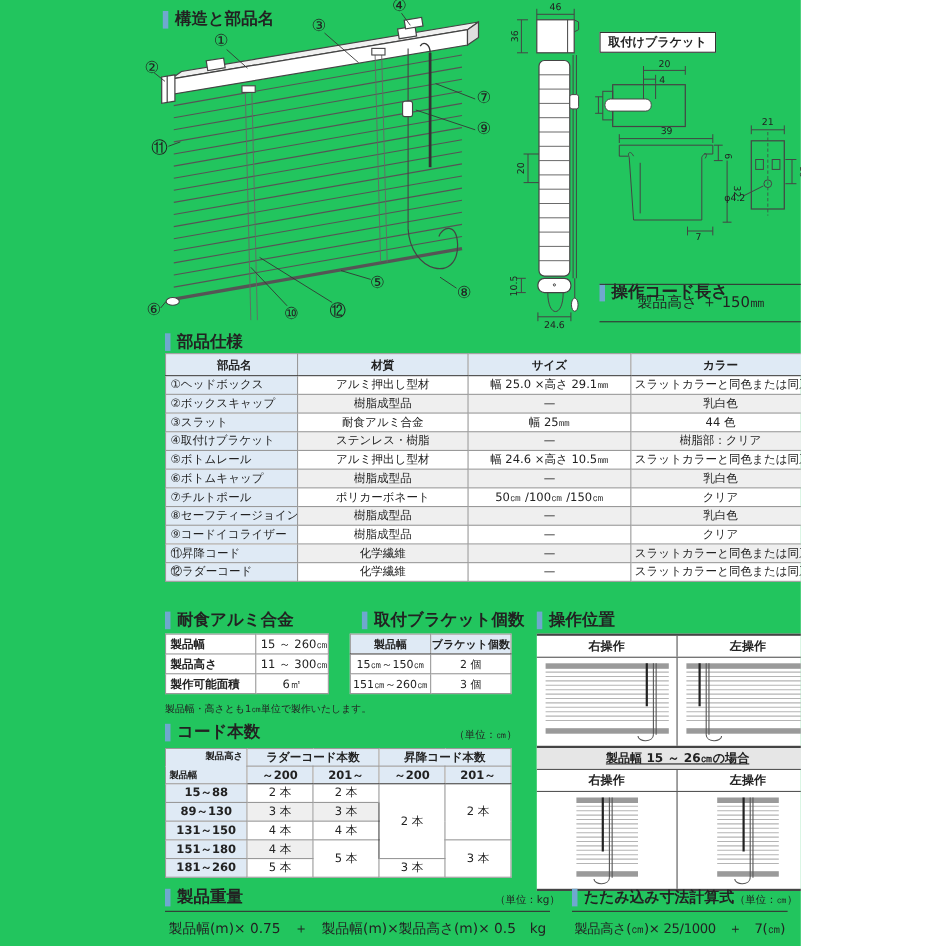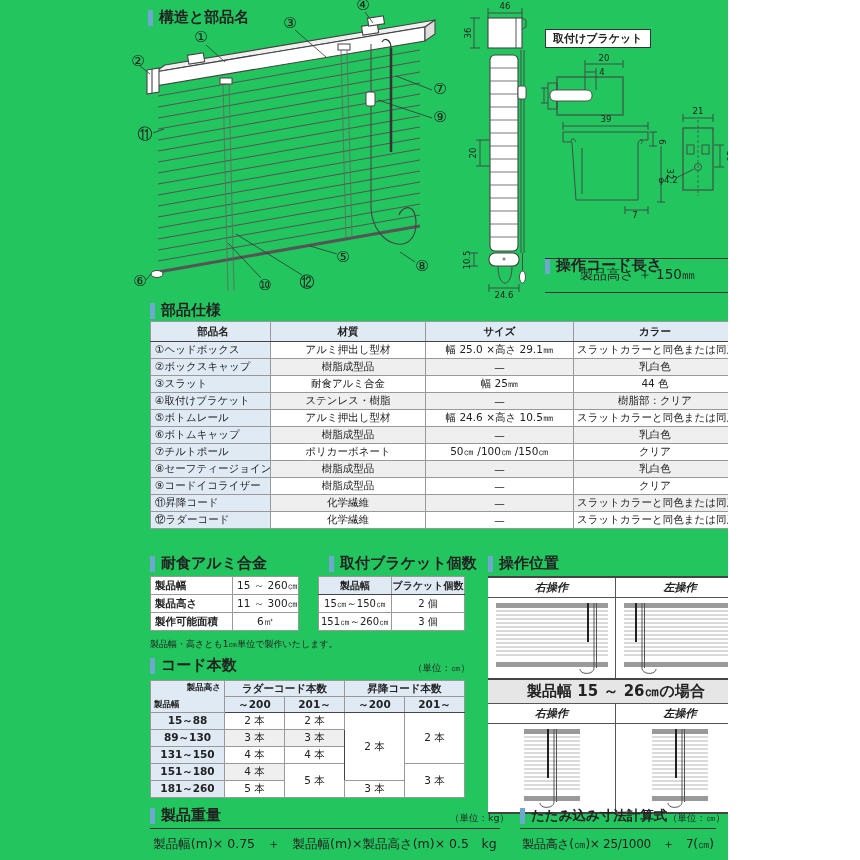--- a/index.html
+++ b/index.html
@@ -56,27 +56,27 @@
   .cord .subrow th { border-bottom:1.5px solid #444; }
   .diagcell { position:relative; background:#dfeaf5;
     background-image:linear-gradient(to bottom right, rgba(0,0,0,0) calc(50% - 0.6px), #777 calc(50% - 0.6px), #777 calc(50% + 0.6px), rgba(0,0,0,0) calc(50% + 0.6px)), linear-gradient(#dfeaf5,#dfeaf5); }
   .diagcell .dt { position:absolute; top:1px; right:3px; font-size:8.5px; font-weight:bold; }
   .diagcell .db { position:absolute; bottom:1px; left:3px; font-size:8.5px; font-weight:bold; }
 
   
   .op { position:absolute; left:488px; top:576px; width:256px;
         border-top:2px solid #444; border-bottom:2px solid #444; background:#fff; }
   .op-row { display:flex; }
-  .op-row > div { flex:1 1 50%;font-style:italic; }
+  .op-row > div { flex:1 1 50%; }
   .op-head { border-bottom:1px solid #555; }
   .op-head > div { text-align:center; font-size:11px; font-weight:bold; padding:2px 0; }
   .op-head > div:first-child, .op-cells > div:first-child { border-right:1px solid #555; }
   .op-cells > div { display:flex; justify-content:center; align-items:flex-start; padding-top:2px; }
   .op-band { background:#e6e6e6; border-top:2px solid #444; border-bottom:1px solid #555;
-             text-align:center; font-size:15px; font-weight:bold; padding:2px 0; }
+             text-align:center; font-size:11px; font-weight:bold; padding:2px 0;text-decoration:underline; }
   .blind-diagram svg { position:static; display:block; }
 </style>
 </head>
 <body>
 
 <div id="page">
 
   <div class="sec-title" style="left:148px; top:8px;">
     <span class="accent"></span>
     <span>構造と部品名</span>

